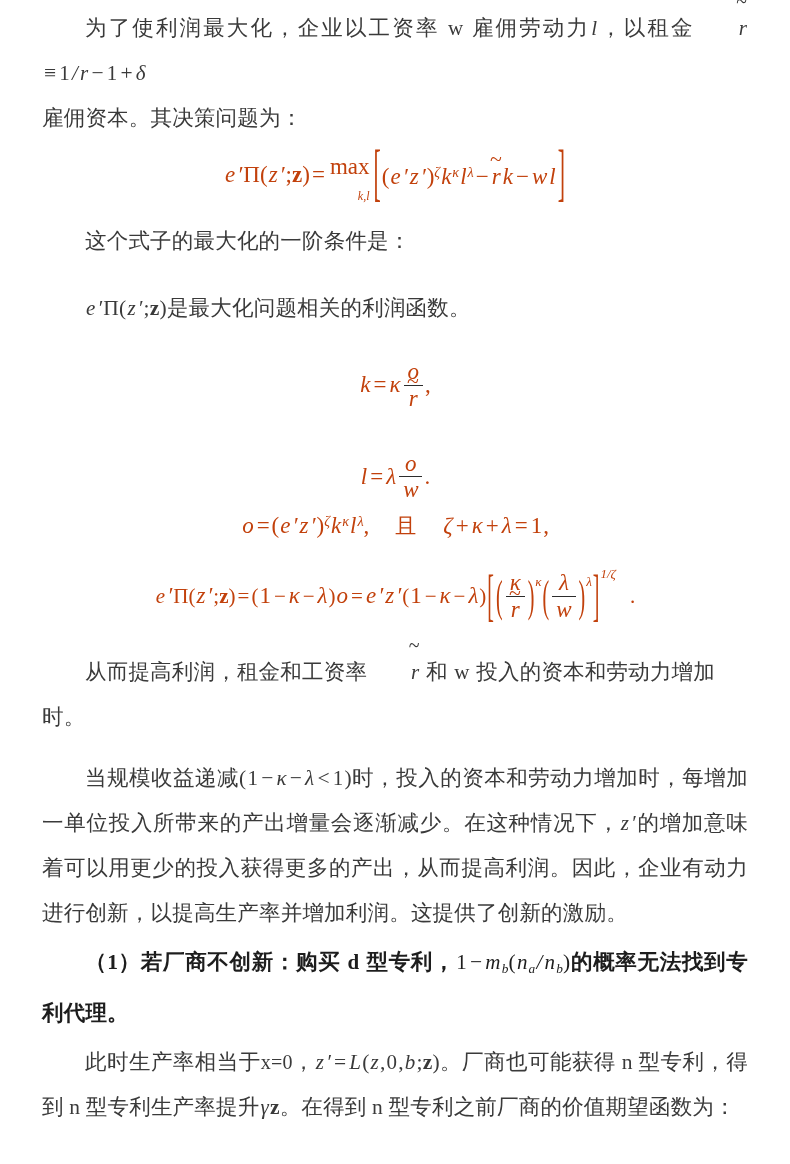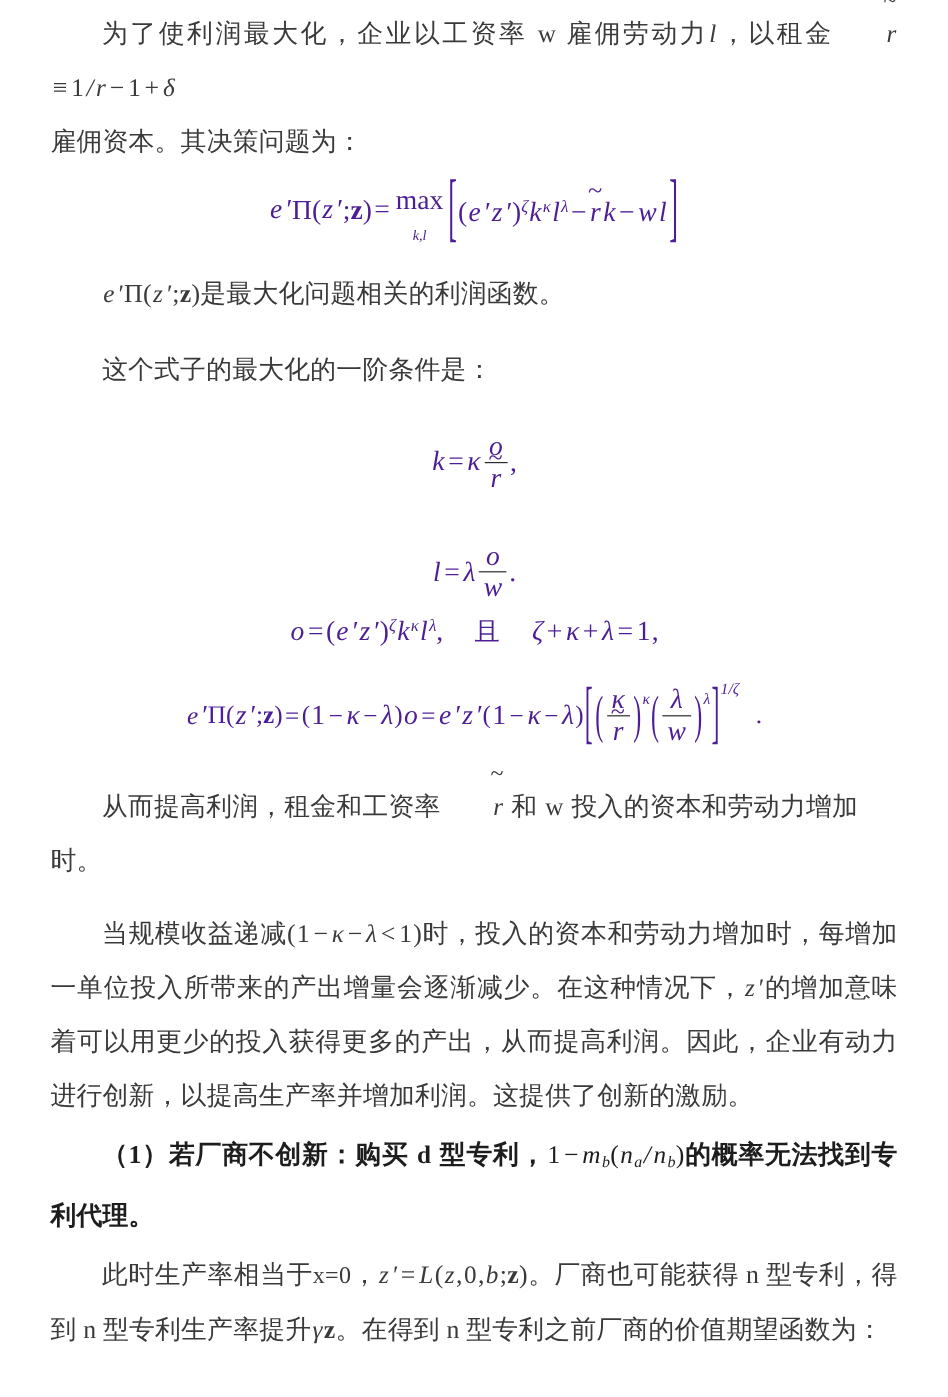--- a/index.html
+++ b/index.html
@@ -77,21 +77,21 @@
     font-size: 0.95em;
     font-style: normal;
     line-height: 1;
   }
 
   
   .eq {
     text-align: center;
     font-size: 23px;
     font-family: "Liberation Serif", "DejaVu Serif", serif;
-    color: #4c1d95;
+    color: #c2410c;
     white-space: nowrap;
   }
   .eq .m { font-size: 23px; }
 
   
   .frac {
     display: inline-block;
     vertical-align: middle;
     text-align: center;
     font-size: 0.92em;
@@ -103,21 +103,21 @@
   .frac > .num { display: block; padding: 0 4px; }
   .frac > .den {
     display: block;
     border-top: 1.4px solid #2c2c2c;
     padding: 1px 4px 0 4px;
   }
 
   
   .maxop {
     display: inline-block;
-    text-align: center;
+    text-align: right;
     vertical-align: middle;
     line-height: 1.0;
     margin: 0 3px;
     position: relative;
     top: 0.10em;
   }
   .maxop > .big { display: block; font-style: normal; }
   .maxop > .lim {
     display: block;
     font-size: 0.52em;
@@ -161,23 +161,23 @@
 <body>
 
 <div class="page">
 
   <p class="para indent"><span>为了使利润最大化，企业以工资率</span> <span class="m mu">w</span> <span>雇佣劳动力</span><span class="m">l</span><span>，以租金</span><span class="m tilde"><span class="acc">~</span><span>r</span></span><span class="op">≡</span><span class="m mu">1</span><span class="m">/</span><span class="m">r</span><span class="op">−</span><span class="m mu">1</span><span class="op">+</span><span class="m">δ</span><br><span>雇佣资本。其决策问题为：</span></p>
 
   <div class="eq" style="margin-top:12px">
     <span class="m">e</span><span class="m prime">′</span><span class="mu">Π</span><span class="mu">(</span><span class="m">z</span><span class="m prime">′</span><span class="mu">;</span><span class="mb">z</span><span class="mu">)</span><span class="op">=</span><span class="maxop"><span class="big">max</span><span class="lim">k,l</span></span><span class="del tall">[</span><span class="grp"><span class="mu">(</span><span class="m">e</span><span class="m prime">′</span><span class="m">z</span><span class="m prime">′</span><span class="mu">)</span><sup class="s">ζ</sup><span class="m">k</span><sup class="s">κ</sup><span class="m">l</span><sup class="s">λ</sup><span class="op">−</span><span class="m tilde"><span class="acc">~</span><span>r</span></span><span class="m">k</span><span class="op">−</span><span class="m">w</span><span class="m">l</span></span><span class="del tall">]</span>
   </div>
 
+  <p class="para indent nojust" style="margin-top:18px"><span>这个式子的最大化的一阶条件是：</span></p>
+
   <p class="para indent nojust" style="margin-top:22px"><span class="m">e</span><span class="m prime">′</span><span class="mu">Π</span><span class="mu">(</span><span class="m">z</span><span class="m prime">′</span><span class="mu">;</span><span class="mb">z</span><span class="mu">)</span><span>是最大化问题相关的利润函数。</span></p>
-
-  <p class="para indent nojust" style="margin-top:18px"><span>这个式子的最大化的一阶条件是：</span></p>
 
   <div class="eq" style="margin-top:30px">
     <span class="m">k</span><span class="op">=</span><span class="m">κ</span><span class="frac"><span class="num m">o</span><span class="den"><span class="m tilde"><span class="acc">~</span><span>r</span></span></span></span><span class="mu">,</span>
   </div>
 
   <div class="eq" style="margin-top:40px">
     <span class="m">l</span><span class="op">=</span><span class="m">λ</span><span class="frac"><span class="num m">o</span><span class="den m">w</span></span><span class="mu">.</span>
   </div>
 
 

